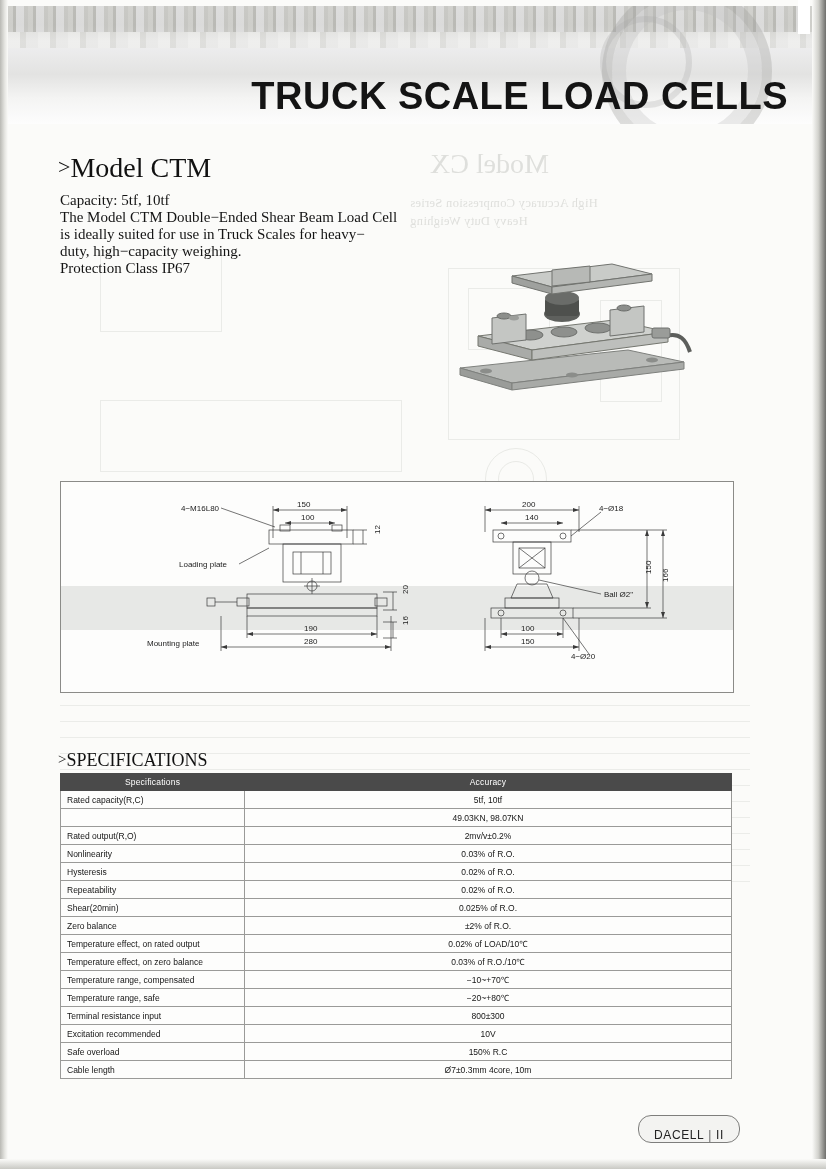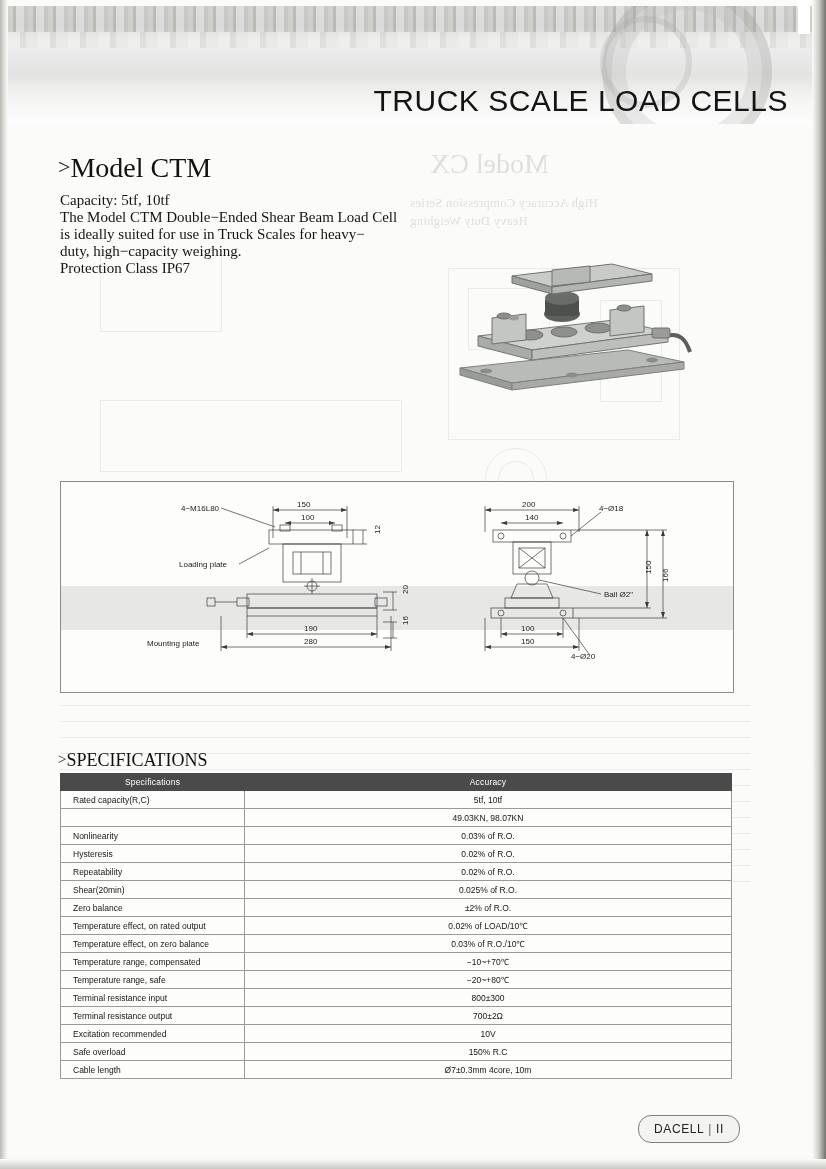--- a/index.html
+++ b/index.html
@@ -67,22 +67,22 @@
   }
   .header-gear2 {
     position: absolute; right: 120px; top: 10px;
     width: 80px; height: 80px; border-radius: 50%;
     border: 6px solid rgba(170,170,168,.28);
   }
   .header-title {
     position: absolute;
     right: 24px; bottom: 6px;
     font-family: "Liberation Sans", sans-serif;
-    font-weight: normal;
-    font-size: 30px;
+    font-weight: bold;
+    font-size: 38px;
     letter-spacing: .5px;
     color: #141414;
     white-space: nowrap;
   }
   
   .model-heading {
     position: absolute; left: 58px; top: 152px;
     font-size: 28px;
     color: #111;
     white-space: nowrap;
@@ -172,40 +172,40 @@
     background: #4a4a4a;
     color: #ffffff;
     font-weight: normal;
     font-size: 8.5px;
     padding: 3px 0;
     border: 1px solid #4a4a4a;
     letter-spacing: .2px;
   }
   table.spec td {
     border: 1px solid #9a9a98;
-    padding: 3px 12px;
+    padding: 3px 6px;
     height: 11px;
     background: #fdfdfc;
   }
   table.spec td.val {
     text-align: center;
     padding: 3px 0;
   }
   table.spec col.c1 { width: 184px; }
   
   .footer-logo {
     position: absolute; right: 86px; bottom: 26px;
     width: 100px; height: 26px;
     border: 1px solid #7e7e7c;
     border-radius: 13px;
     background: #f3f3f1;
     font-family: "Liberation Sans", sans-serif;
     font-size: 12px;
     color: #222;
-    display: flex; align-items: center; justify-content: center;
+    display: flex; align-items: flex-end; justify-content: center;
     letter-spacing: .6px;
   }
   .footer-logo .sep { margin: 0 4px; color: #666; }
   .top-nick {
     position: absolute; right: 16px; top: 0; width: 12px; height: 34px;
     background: #ffffff;
   }
 </style>
 </head>
 <body>
@@ -458,20 +458,24 @@
     <tbody>
       <tr>
           <td>Rated capacity(R,C)</td>
           <td class="val">5tf, 10tf</td>
         </tr>
       <tr>
           <td></td>
           <td class="val">49.03KN, 98.07KN</td>
         </tr>
       <tr>
+          <td>Rated output(R,O)</td>
+          <td class="val">2mv/v±0.2%</td>
+        </tr>
+      <tr>
           <td>Nonlinearity</td>
           <td class="val">0.03% of R.O.</td>
         </tr>
       <tr>
           <td>Hysteresis</td>
           <td class="val">0.02% of R.O.</td>
         </tr>
       <tr>
           <td>Repeatability</td>
           <td class="val">0.02% of R.O.</td>
@@ -496,24 +500,20 @@
           <td>Temperature range, compensated</td>
           <td class="val">−10~+70℃</td>
         </tr>
       <tr>
           <td>Temperature range, safe</td>
           <td class="val">−20~+80℃</td>
         </tr>
       <tr>
           <td>Terminal resistance input</td>
           <td class="val">800±300</td>
-        </tr>
-      <tr>
-          <td>Terminal resistance output</td>
-          <td class="val">700±2Ω</td>
         </tr>
       <tr>
           <td>Excitation recommended</td>
           <td class="val">10V</td>
         </tr>
       <tr>
           <td>Safe overload</td>
           <td class="val">150% R.C</td>
         </tr>
       <tr>

